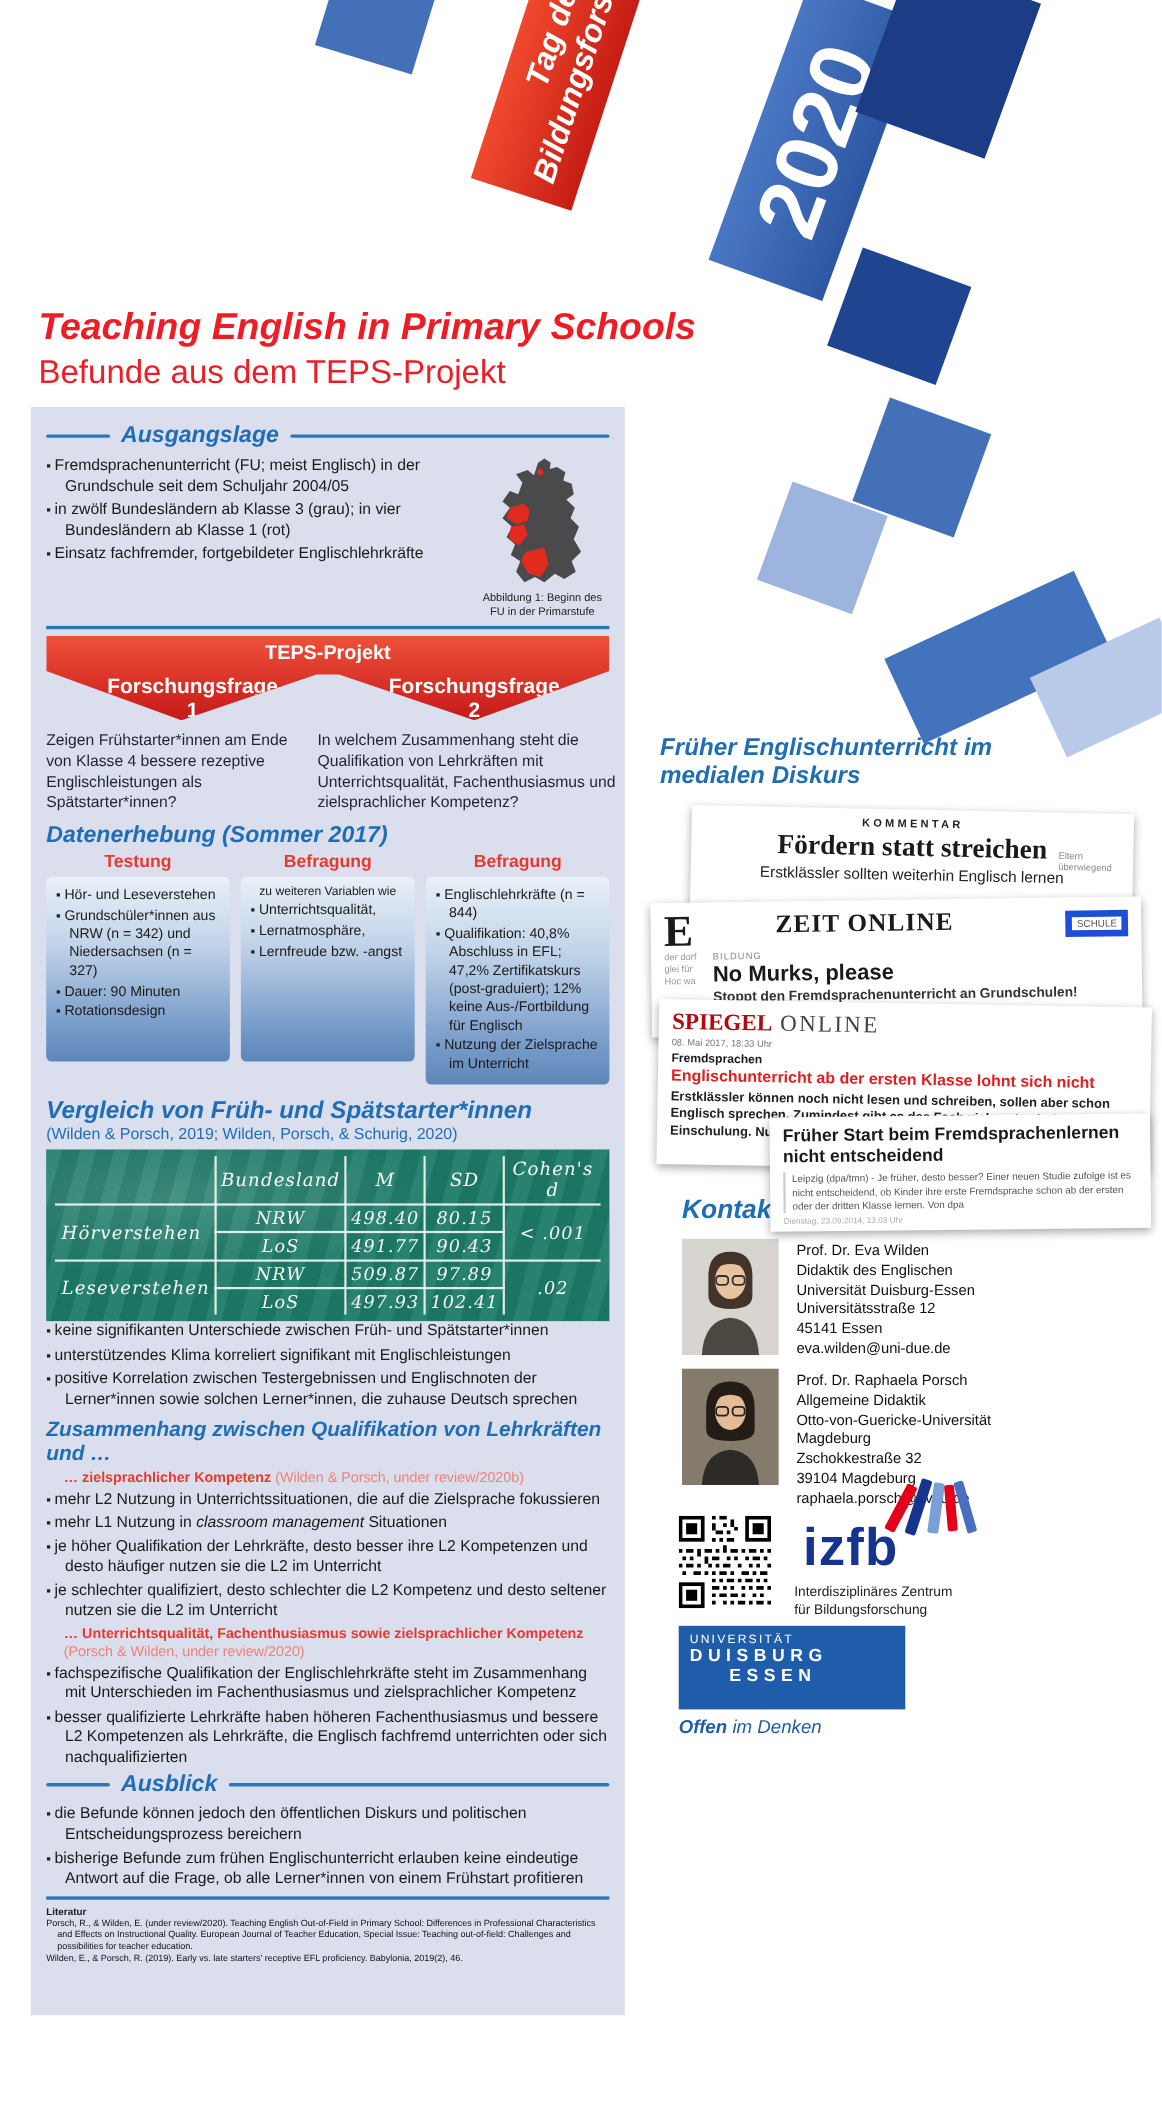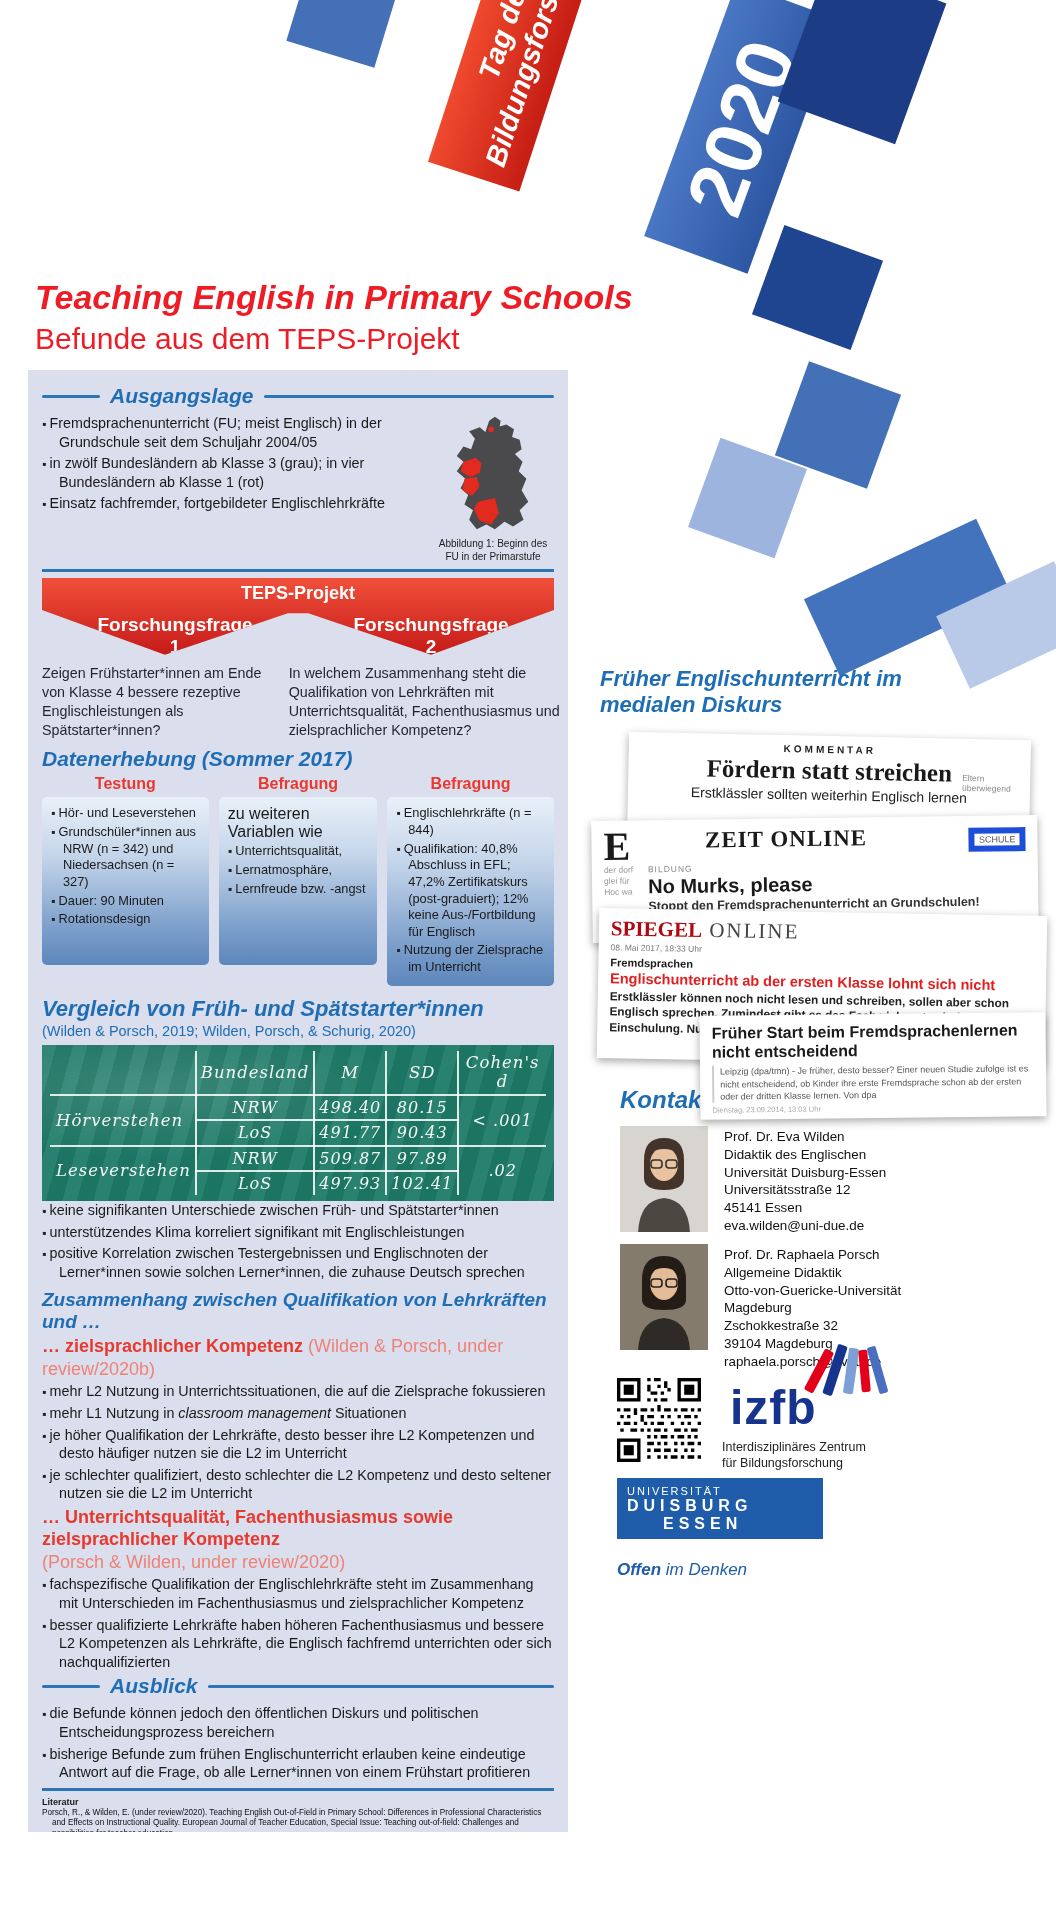--- a/index.html
+++ b/index.html
@@ -58,42 +58,42 @@
   #rq-row{display:grid;grid-template-columns:47% 53%;gap:6px;margin:6px 0 8px 0;}
   .rq-text{text-align:left;font-size:14.3px;line-height:1.32;color:#1f2430;}
 
   
   #daten-heading{color:#1f6eb5;font-weight:bold;font-style:italic;font-size:21px;margin:4px 0 4px 0;}
   #daten-grid{display:grid;grid-template-columns:1fr 0.95fr 1fr;gap:10px;}
   .daten-col .col-label{color:#e8392e;font-weight:bold;font-size:16px;text-align:center;margin-bottom:4px;}
   .grad-box{border-radius:5px;min-height:168px;padding:8px 9px;box-sizing:border-box;
     background:linear-gradient(180deg,#e9f0f8 0%,#c4d5ea 35%,#7c9fcb 78%,#5d86bb 100%);}
   .grad-box .bullet{font-size:12.8px;margin-bottom:2px;padding-left:12px;text-indent:-12px;}
-  .grad-box .intro{font-size:16px;margin-bottom:2px;}
+  .grad-box .intro{font-size:11px;margin-bottom:2px;text-align:center;}
 
   
   #vergleich-heading{color:#1f6eb5;font-weight:bold;font-style:italic;font-size:22px;margin:10px 0 0 0;}
   #vergleich-citation{color:#1f6eb5;font-size:14.5px;margin:1px 0 6px 0;}
   #chalk-wrap{background:
       repeating-linear-gradient(105deg,rgba(255,255,255,.05) 0 14px,rgba(0,0,0,.05) 14px 30px),
       radial-gradient(ellipse at 22% 28%,rgba(255,255,255,.14),transparent 45%),
       #1d7a68;
     padding:6px 8px;}
   .chalk-table{width:100%;border-collapse:collapse;border-style:hidden;
     font-family:"DejaVu Serif",serif;font-style:italic;color:#f4f8f3;letter-spacing:1px;}
   .chalk-table td{border:2px solid rgba(255,255,255,.85);padding:2px 4px;text-align:center;
     font-size:16px;line-height:1.2;}
   .chalk-table td.skill{text-align:left;padding-left:6px;font-size:16.5px;}
   .chalk-table tr.head td{font-size:16.5px;}
   #table-caption{font-size:9.4px;color:#222;margin:3px 0 6px 0;}
   #table-caption b{font-weight:bold;}
 
   
   #zus-heading{color:#1f6eb5;font-weight:bold;font-style:italic;font-size:19px;margin:8px 0 2px 0;}
-  .red-sub{font-size:18px;line-height:1.25;margin:2px 0;}
+  .red-sub{font-size:13px;line-height:1.25;margin:2px 16px;}
   .red-sub .strong{color:#e8392e;font-weight:bold;}
   .red-sub .cite{color:#ef8277;}
 
   
   #literatur{margin-top:4px;}
   #lit-heading{font-size:9px;font-weight:bold;margin-bottom:1px;}
   .ref{font-size:8.2px;line-height:1.3;padding-left:10px;text-indent:-10px;color:#111;}
 
   
   #media-heading{position:absolute;left:600px;top:666px;width:330px;z-index:1;
@@ -143,21 +143,21 @@
   .contact-text{font-size:13.4px;line-height:1.33;color:#111;padding-top:2px;}
   .photo{width:88px;height:106px;flex:none;}
 
   #qr-block{position:absolute;left:617px;top:1378px;z-index:1;}
   #izfb-block{position:absolute;left:722px;top:1352px;width:210px;height:130px;z-index:1;}
   .izfb-stroke{position:absolute;border-radius:2px;}
   #izfb-text{position:absolute;left:8px;top:28px;color:#16338e;font-weight:bold;font-size:48px;
     letter-spacing:1px;}
   #izfb-caption{position:absolute;left:0px;top:88px;font-size:12.5px;line-height:1.25;color:#222;}
 
-  #uni-block{position:absolute;left:617px;top:1478px;width:206px;height:61px;background:#1f5ca9;
+  #uni-block{position:absolute;left:617px;top:1478px;width:206px;height:76px;background:#1f5ca9;
     color:#fff;z-index:1;padding:7px 10px;box-sizing:border-box;}
   #uni-block .u1{font-size:11px;letter-spacing:2px;}
   #uni-block .u2{font-size:16px;font-weight:bold;letter-spacing:5px;}
   #uni-block .u3{font-size:16px;font-weight:bold;letter-spacing:5px;margin-left:36px;}
   #uni-slogan{position:absolute;left:617px;top:1560px;z-index:1;color:#1f5ca9;
     font-style:italic;font-size:17px;}
   #uni-slogan .b{font-weight:bold;}
 </style>
 </head>
 <body>

